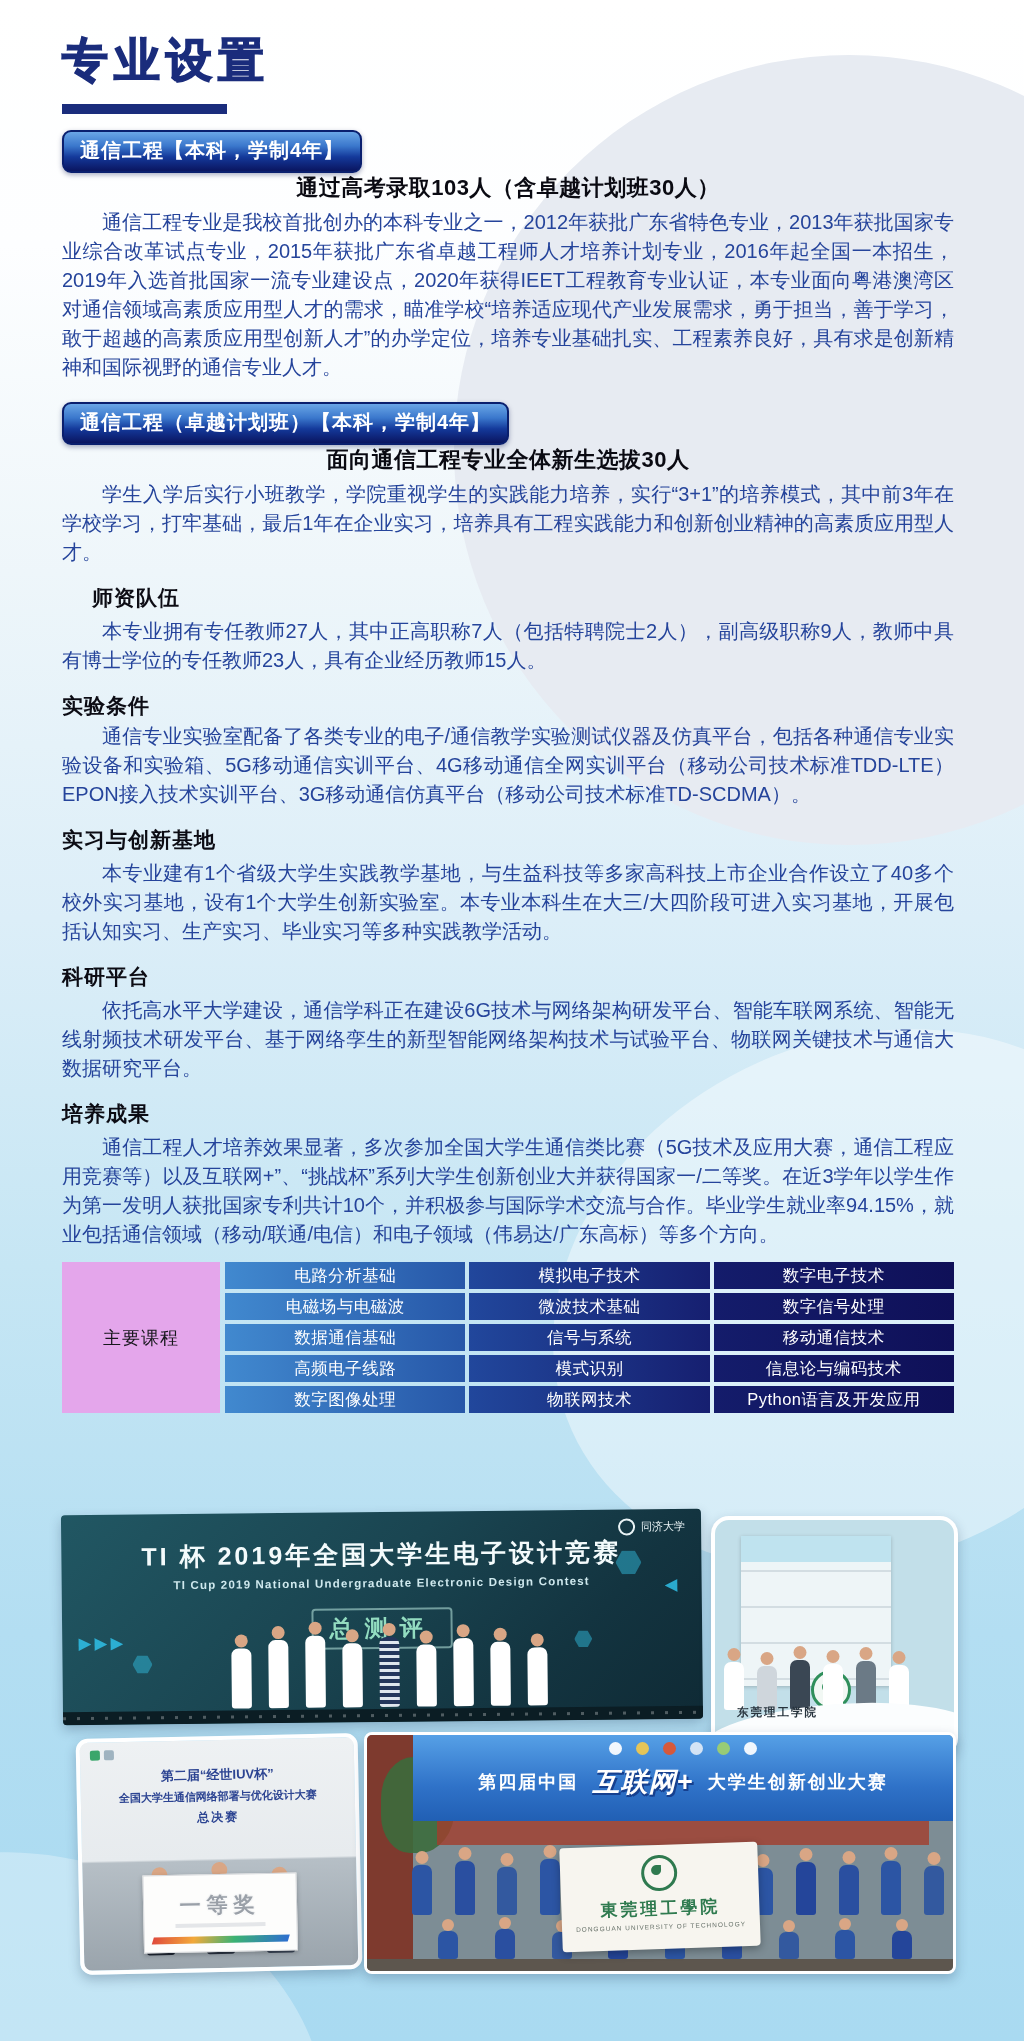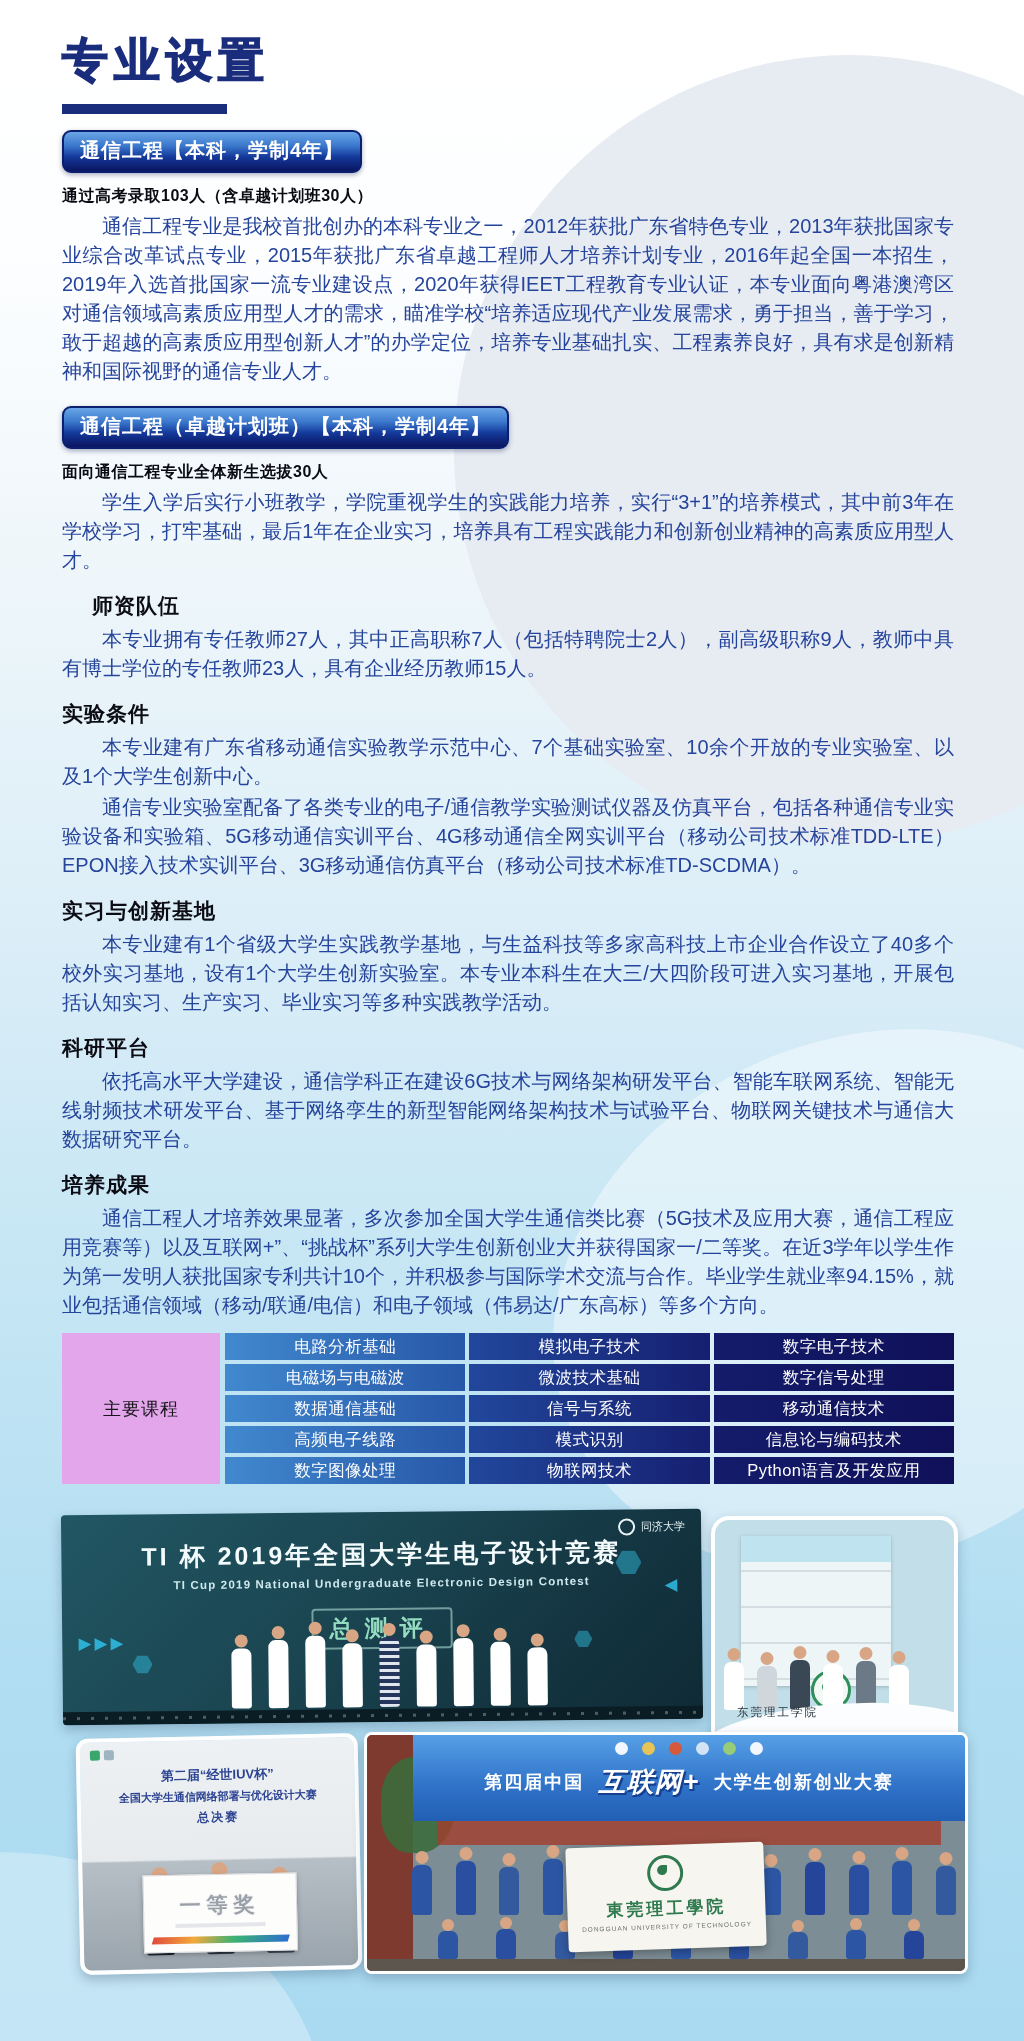--- a/index.html
+++ b/index.html
@@ -12,21 +12,21 @@
 
   .content{position:absolute;left:62px;top:30px;width:892px;}
   .page-title{font-size:46px;font-weight:900;color:#1a2c7c;letter-spacing:6px;-webkit-text-stroke:1.5px #1a2c7c;}
   .title-bar{width:165px;height:10px;background:#1a2c7c;margin-top:12px;}
 
   .badge{display:inline-block;color:#fff;font-weight:bold;font-size:20px;padding:5px 16px 7px;border-radius:9px;margin-top:16px;
     background:linear-gradient(180deg,#6aa6e6 0%,#3a77cc 36%,#14399a 64%,#0a1560 100%);
     border:2px solid #0a1f6e;box-shadow:0 2px 5px rgba(10,20,80,.35);letter-spacing:1px;}
   .badge2{margin-top:20px;}
 
-  .black-head{font-size:16px;font-weight:bold;color:#0a0a12;margin-top:13px;letter-spacing:.5px;}
+  .black-head{font-size:22px;font-weight:bold;color:#0a0a12;letter-spacing:.5px;text-align:center;}
   .para{font-size:20px;line-height:29px;color:#25449b;text-align:justify;text-indent:2em;margin:5px 0 0 0;font-weight:500;}
   .para.tight{margin-top:2px;}
   .sub-head{font-size:21px;font-weight:bold;color:#0c0c14;margin-top:17px;letter-spacing:1px;}
   .sub-head.indent{margin-left:30px;}
 
   
   .course-table{display:flex;gap:5px;margin-top:13px;}
   .course-label{width:158px;background:#e4a6eb;display:flex;align-items:center;justify-content:center;
     font-size:18px;color:#17171c;letter-spacing:1px;}
   .course-grid{flex:1;display:flex;flex-direction:column;gap:4px;}
@@ -61,21 +61,21 @@
   .pa-people{position:absolute;left:168px;bottom:15px;display:flex;gap:15px;align-items:flex-end;}
 
   
   .photo-b{left:649px;top:4px;width:239px;height:232px;border-radius:18px;border:4px solid #fff;background:#c2dfe9;}
   .pb-poster{position:absolute;left:26px;top:16px;width:150px;height:150px;background:#eef5f7;box-shadow:0 1px 4px rgba(0,0,0,.2);
     background-image:linear-gradient(180deg,#bfe3ef 0 26px,transparent 26px),repeating-linear-gradient(180deg,transparent 0 34px,#d3dde2 34px 36px);}
   .pb-emblem{position:absolute;left:96px;top:150px;width:34px;height:34px;border:3px solid #2f8f5b;border-radius:50%;background:#f2f8f4;}
   .pb-emblem::after{content:"";position:absolute;left:8px;top:8px;width:12px;height:12px;background:#2f8f5b;border-radius:50% 0 50% 50%;}
   .pb-people{position:absolute;left:8px;bottom:42px;display:flex;gap:11px;align-items:flex-end;}
   .pb-swoosh{position:absolute;left:-16px;bottom:-26px;width:280px;height:74px;background:#fbfdfe;border-radius:50% 50% 0 0;transform:rotate(-4deg);}
-  .pb-sign{position:absolute;left:22px;bottom:32px;font-size:11.5px;color:#27333d;font-weight:normal;letter-spacing:2px;}
+  .pb-sign{position:absolute;left:22px;bottom:32px;font-size:11.5px;color:#27333d;font-weight:bold;letter-spacing:2px;}
   .pb-dot{position:absolute;right:10px;bottom:8px;width:16px;height:12px;background:#e2542c;border-radius:2px;}
 
   
   .photo-c{left:16px;top:224px;width:274px;height:228px;border-radius:12px;border:4px solid #fff;transform:rotate(-1.2deg);
     background:linear-gradient(180deg,#eef1f3 0%,#e7ebee 52%,#b6bfc6 53%,#9aa4ac 100%);}
   .pc-l1{margin-top:26px;text-align:center;color:#2c4492;font-size:13px;font-weight:bold;}
   .pc-l2{margin-top:5px;text-align:center;color:#2c4492;font-size:11px;font-weight:bold;}
   .pc-l3{margin-top:5px;text-align:center;color:#2c4492;font-size:12px;font-weight:bold;letter-spacing:2px;}
   .pc-logos{position:absolute;left:10px;top:8px;display:flex;gap:4px;}
   .pc-logos i{display:block;width:10px;height:10px;border-radius:2px;}
@@ -84,21 +84,21 @@
   .pc-people .fig::before{width:16px;height:16px;background:#d9a685;}
   .pc-people .fig::after{top:17px;border-radius:9px 9px 3px 3px;}
   .pc-board{position:absolute;left:50%;bottom:16px;transform:translateX(-50%);width:152px;height:76px;background:#fdfdfc;
     border:1px solid #d8dadd;box-shadow:0 2px 5px rgba(0,0,0,.25);text-align:center;}
   .pc-award{margin-top:16px;font-size:21px;font-weight:900;color:#9aa0a8;letter-spacing:6px;text-shadow:0 1px 0 #fff,0 0 2px #c8ccd2;}
   .pc-ribbon{position:absolute;left:8px;right:8px;bottom:8px;height:7px;
     background:linear-gradient(90deg,#e04b3c,#f2a93b 30%,#3bb273 60%,#2e6fd0 100%);transform:skewX(-18deg);}
   .pc-line{margin:4px auto 0;width:90px;height:4px;background:#e4e6e9;}
 
   
-  .photo-d{left:302px;top:220px;width:586px;height:236px;border-radius:8px;border:3px solid #fff;background:#7d8d95;padding-left:12px;}
+  .photo-d{left:302px;top:220px;width:586px;height:236px;border-radius:8px;border:3px solid #fff;background:#7d8d95;}
   .pd-wall{position:absolute;left:0;top:0;width:46px;height:100%;background:#7e3a2e;}
   .pd-tree{position:absolute;left:14px;top:22px;width:74px;height:96px;background:#3c6b3c;border-radius:50% 60% 55% 45%;opacity:.9;}
   .pd-banner{position:absolute;left:46px;right:0;top:0;height:86px;background:linear-gradient(180deg,#56a0e6 0%,#2f72c8 60%,#215fb4 100%);}
   .pd-logos{display:flex;justify-content:center;gap:14px;margin-top:7px;}
   .pd-logos i{display:block;width:13px;height:13px;border-radius:50%;opacity:.92;}
   .pd-line{margin-top:9px;text-align:center;color:#fff;white-space:nowrap;}
   .pd-prefix,.pd-suffix{font-size:18px;font-weight:bold;letter-spacing:2px;vertical-align:middle;}
   .pd-highlight{font-size:27px;font-weight:900;letter-spacing:1px;margin:0 10px;vertical-align:middle;
     color:#ffffff;text-shadow:0 2px 0 #16408f,2px 2px 0 #16408f;font-style:italic;}
   .pd-subbanner{position:absolute;left:70px;right:24px;top:86px;height:24px;background:#a23d2c;opacity:.8;}
@@ -131,21 +131,20 @@
     <p class="para">通信工程专业是我校首批创办的本科专业之一，2012年获批广东省特色专业，2013年获批国家专业综合改革试点专业，2015年获批广东省卓越工程师人才培养计划专业，2016年起全国一本招生，2019年入选首批国家一流专业建设点，2020年获得IEET工程教育专业认证，本专业面向粤港澳湾区对通信领域高素质应用型人才的需求，瞄准学校“培养适应现代产业发展需求，勇于担当，善于学习，敢于超越的高素质应用型创新人才”的办学定位，培养专业基础扎实、工程素养良好，具有求是创新精神和国际视野的通信专业人才。</p>
 
     <div><span class="badge badge2">通信工程（卓越计划班）【本科，学制4年】</span></div>
     <div class="black-head">面向通信工程专业全体新生选拔30人</div>
     <p class="para">学生入学后实行小班教学，学院重视学生的实践能力培养，实行“3+1”的培养模式，其中前3年在学校学习，打牢基础，最后1年在企业实习，培养具有工程实践能力和创新创业精神的高素质应用型人才。</p>
 
     <div class="sub-head indent">师资队伍</div>
     <p class="para">本专业拥有专任教师27人，其中正高职称7人（包括特聘院士2人），副高级职称9人，教师中具有博士学位的专任教师23人，具有企业经历教师15人。</p>
 
     <div class="sub-head">实验条件</div>
-    <p class="para">本专业建有广东省移动通信实验教学示范中心、7个基础实验室、10余个开放的专业实验室、以及1个大学生创新中心。</p>
     <p class="para tight">通信专业实验室配备了各类专业的电子/通信教学实验测试仪器及仿真平台，包括各种通信专业实验设备和实验箱、5G移动通信实训平台、4G移动通信全网实训平台（移动公司技术标准TDD-LTE）EPON接入技术实训平台、3G移动通信仿真平台（移动公司技术标准TD-SCDMA）。</p>
 
     <div class="sub-head">实习与创新基地</div>
     <p class="para">本专业建有1个省级大学生实践教学基地，与生益科技等多家高科技上市企业合作设立了40多个校外实习基地，设有1个大学生创新实验室。本专业本科生在大三/大四阶段可进入实习基地，开展包括认知实习、生产实习、毕业实习等多种实践教学活动。</p>
 
     <div class="sub-head">科研平台</div>
     <p class="para">依托高水平大学建设，通信学科正在建设6G技术与网络架构研发平台、智能车联网系统、智能无线射频技术研发平台、基于网络孪生的新型智能网络架构技术与试验平台、物联网关键技术与通信大数据研究平台。</p>
 
     <div class="sub-head">培养成果</div>
     <p class="para">通信工程人才培养效果显著，多次参加全国大学生通信类比赛（5G技术及应用大赛，通信工程应用竞赛等）以及互联网+”、“挑战杯”系列大学生创新创业大并获得国家一/二等奖。在近3学年以学生作为第一发明人获批国家专利共计10个，并积极参与国际学术交流与合作。毕业学生就业率94.15%，就业包括通信领域（移动/联通/电信）和电子领域（伟易达/广东高标）等多个方向。</p>

